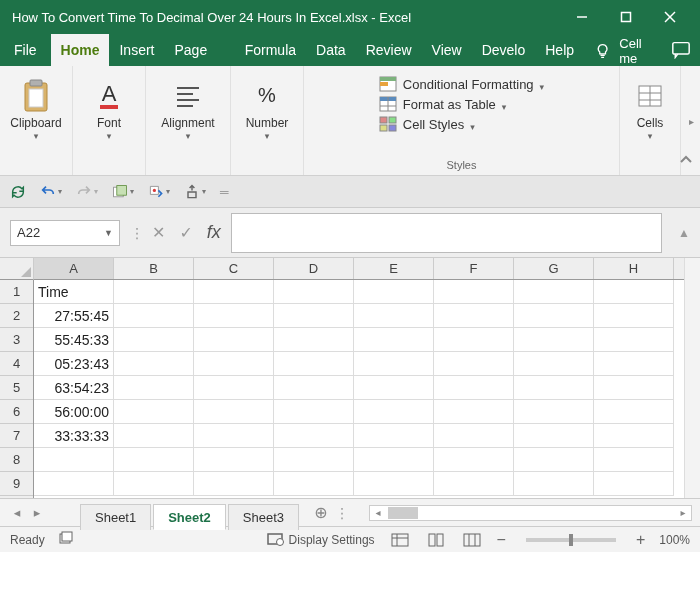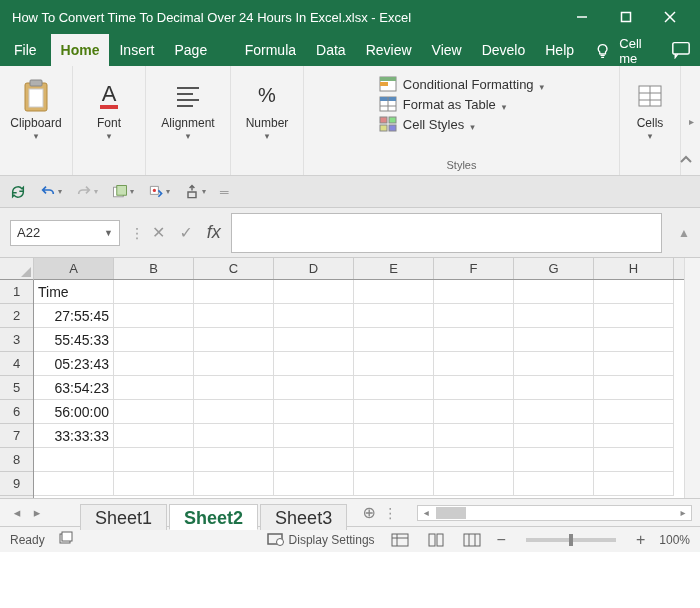--- a/index.html
+++ b/index.html
@@ -47,21 +47,21 @@
 .ch.sel{background:#d8d8d8}
 .rowheads{position:absolute;left:0;top:22px;width:34px;bottom:0;background:#eee;border-right:1px solid #999}
 .rh{height:24px;border-bottom:1px solid #ccc;text-align:center;line-height:24px;font-size:13px;color:#444}
 .cells{position:absolute;left:34px;top:22px;right:16px;bottom:0;overflow:hidden}
 .row{display:flex;height:24px}
 .cell{width:80px;height:24px;border-right:1px solid #dcdcdc;border-bottom:1px solid #dcdcdc;padding:0 4px;line-height:24px;font-size:14px;text-align:right;color:#222;overflow:hidden}
 .cell.left{text-align:left}
 .vscroll{position:absolute;right:0;top:0;width:16px;bottom:0;background:#f3f3f3;border-left:1px solid #ddd}
 .sheetbar{height:28px;background:#f3f3f3;border-top:1px solid #ccc;display:flex;align-items:center;padding:0 8px;gap:2px}
 .navbtn{width:18px;display:flex;align-items:center;justify-content:center;color:#888;cursor:pointer}
-.sheettab{padding:0 14px;height:26px;line-height:26px;border:1px solid #ccc;border-bottom:none;background:#eee;font-size:18px;cursor:pointer;margin-top:8px}
+.sheettab{padding:0 14px;height:26px;line-height:26px;border:1px solid #ccc;border-bottom:none;background:#eee;font-size:13px;cursor:pointer;margin-top:8px}
 .sheettab.active{background:#fff;color:#1e7248;font-weight:600;border-bottom:1px solid #fff}
 .addsheet{width:24px;height:24px;border-radius:50%;display:flex;align-items:center;justify-content:center;color:#888;margin-left:8px;cursor:pointer;font-size:16px}
 .hscroll{flex:1;height:16px;background:#fff;border:1px solid #ccc;margin-left:20px;display:flex;align-items:center}
 .hscroll .thumb{width:30px;height:12px;background:#ccc;margin-left:2px}
 .hscroll .arrow{width:16px;text-align:center;color:#888;font-size:10px}
 .statusbar{height:26px;background:#f3f3f3;border-top:1px solid #ccc;display:flex;align-items:center;padding:0 10px;font-size:12px;color:#555;gap:14px}
 .statusbar .spacer{flex:1}
 .viewbtn{width:22px;height:18px;display:flex;align-items:center;justify-content:center;cursor:pointer}
 .zoomslider{width:90px;height:4px;background:#ccc;position:relative;margin:0 6px}
 .zoomslider .zthumb{position:absolute;left:50%;top:-4px;width:4px;height:12px;background:#888;transform:translateX(-50%)}

